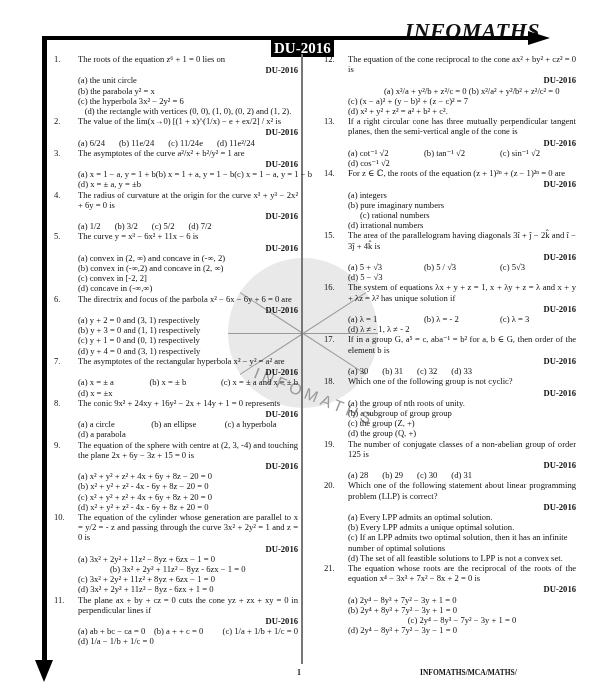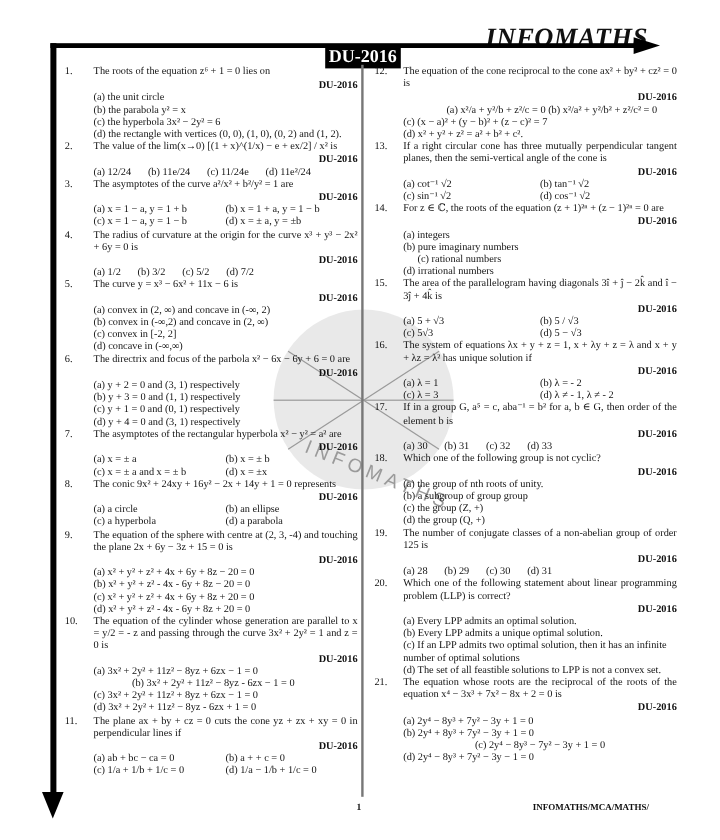--- a/index.html
+++ b/index.html
@@ -18,31 +18,31 @@
   .title-box { position:absolute; left:271px; top:39px; background:#000; color:#fff; font-weight:bold;
                font-size:15px; padding:1px 3px; line-height:16px; }
   .divider { position:absolute; left:301px; top:54px; width:2px; height:610px; background:#777; }
   .watermark { position:absolute; left:228px; top:258px; width:150px; height:150px; border-radius:50%;
                background:#e2e2e2; opacity:0.75; }
   .wm-line { position:absolute; background:#9a9a9a; height:1px; transform-origin:left center; }
   .wm-text { position:absolute; left:250px; top:388px; font-family:"Liberation Sans",sans-serif;
              font-size:16px; color:#9a9a9a; letter-spacing:4px; transform:rotate(22deg); }
   .col { position:absolute; top:54px; font-size:8.6px; line-height:10.2px; }
   .col.left { left:54px; width:244px; }
-  .col.right { left:312px; width:252px; }
+  .col.right { left:324px; width:252px; }
   .q { position:relative; padding-left:24px; margin-bottom:1px; }
   .qnum { position:absolute; left:0; top:0; }
   .qtext { text-align:justify; }
   .tag { text-align:right; font-weight:bold; font-size:8.6px; }
   .opts { padding-left:24px; }
   .opt { white-space:nowrap; }
-  .grid2 { display:grid; grid-template-columns:1fr 1fr; padding-left:24px; }
+  .grid2 { display:grid; grid-template-columns:1fr 1fr 1fr; padding-left:24px; }
   .row4 { display:flex; gap:14px; padding-left:24px; }
   .footer-page { position:absolute; left:297px; top:668px; font-size:8px; font-weight:bold; }
-  .footer-text { position:absolute; left:444px; top:668px; font-size:7.5px; font-weight:bold; }
+  .footer-text { position:absolute; left:420px; top:668px; font-size:7.5px; font-weight:bold; }
 </style>
 </head>
 <body>
 
 <div class="brand">INFOMATHS</div>
 <div class="top-arrow-line"></div>
 <div class="top-arrow-head"></div>
 <div class="left-arrow-line"></div>
 <div class="left-arrow-head"></div>
 
@@ -61,31 +61,31 @@
     <div class="question">
       <div class="q">
         <span class="qnum">1.</span>
         <div class="qtext">The roots of the equation z⁶ + 1 = 0 lies on</div>
       </div>
       <div class="tag">DU-2016</div>
       <div class="opts">
         <div class="opt" style="white-space: normal;">(a) the unit circle</div>
         <div class="opt" style="white-space: normal;">(b) the parabola y² = x</div>
         <div class="opt" style="white-space: normal;">(c) the hyperbola 3x² − 2y² = 6</div>
-        <div class="opt" style="white-space: normal;">(d) the rectangle with vertices (0, 0), (1, 0), (0, 2) and (1, 2).</div>
+        <div class="opt" style="white-space: normal; text-align: center;">(d) the rectangle with vertices (0, 0), (1, 0), (0, 2) and (1, 2).</div>
       </div>
     </div>
     <div class="question">
       <div class="q">
         <span class="qnum">2.</span>
         <div class="qtext">The value of the lim(x→0) [(1 + x)^(1/x) − e + ex/2] / x² is</div>
       </div>
       <div class="tag">DU-2016</div>
       <div class="row4">
-        <div class="opt">(a) 12/24</div>
+        <div class="opt">(a) 6/24</div>
         <div class="opt">(b) 11e/24</div>
         <div class="opt">(c) 11/24e</div>
         <div class="opt">(d) 11e²/24</div>
       </div>
     </div>
     <div class="question">
       <div class="q">
         <span class="qnum">3.</span>
         <div class="qtext">The asymptotes of the curve a²/x² + b²/y² = 1 are</div>
       </div>

